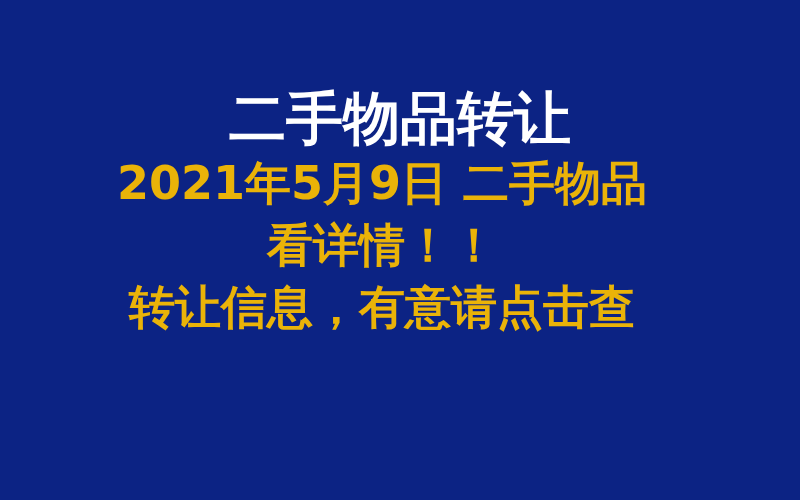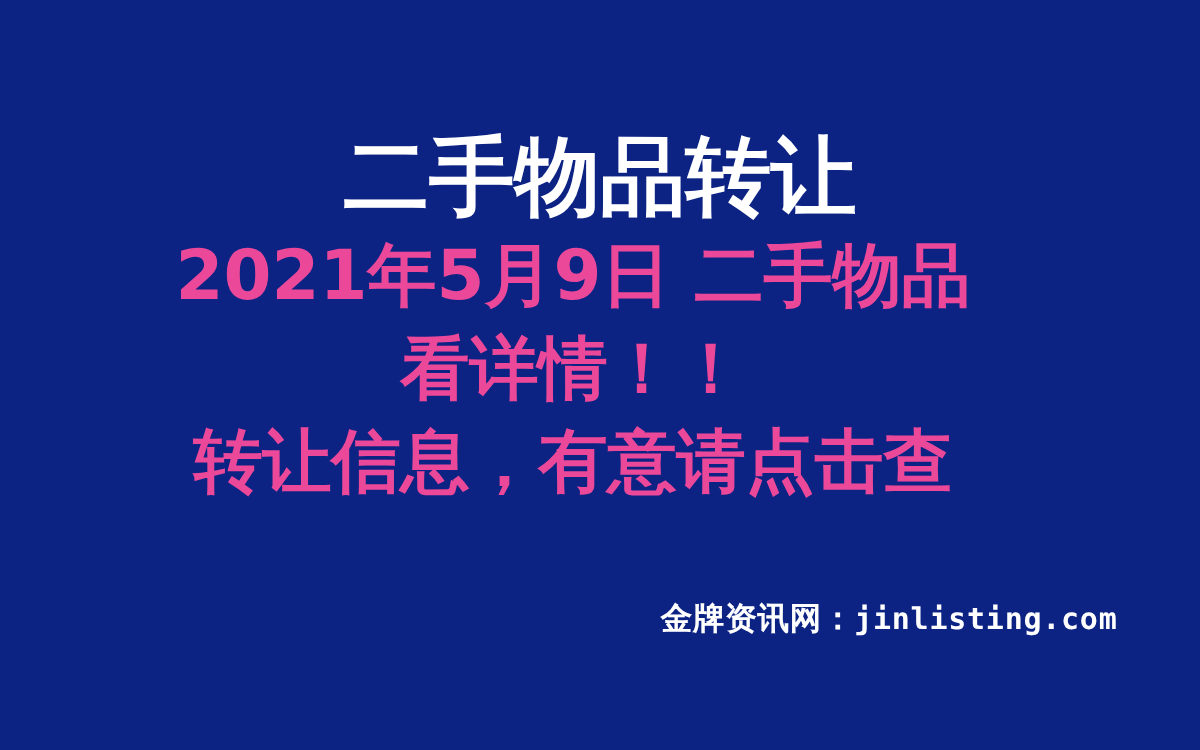--- a/index.html
+++ b/index.html
@@ -39,21 +39,21 @@
     margin-top: 40px;
   }
 
   
   #body-block {
     position: absolute;
     top: 152px;
     left: 0;
     width: 764px;
     text-align: center;
-    color: #ec4899;
+    color: #eab308;
     font-size: 46px;
     line-height: 62px;
     font-weight: bold;
   }
   #body-block .body-line {
     display: block;
     white-space: nowrap;
   }
 
   
@@ -89,17 +89,14 @@
 <div id="poster" style="background: rgb(12, 35, 132); color: rgb(255, 255, 255);">
 
   <div id="title">二手物品转让</div>
 
   <div id="body-block">
     <span class="body-line">2021年5月9日 二手物品</span>
     <span class="body-line">看详情！！</span>
     <span class="body-line">转让信息，有意请点击查</span>
   </div>
 
-  <div id="footer">
-    <span class="site-name">金牌资讯网：</span><span class="site-url">jinlisting.com</span>
-  </div>
 
 </div>
 
 </body></html>

